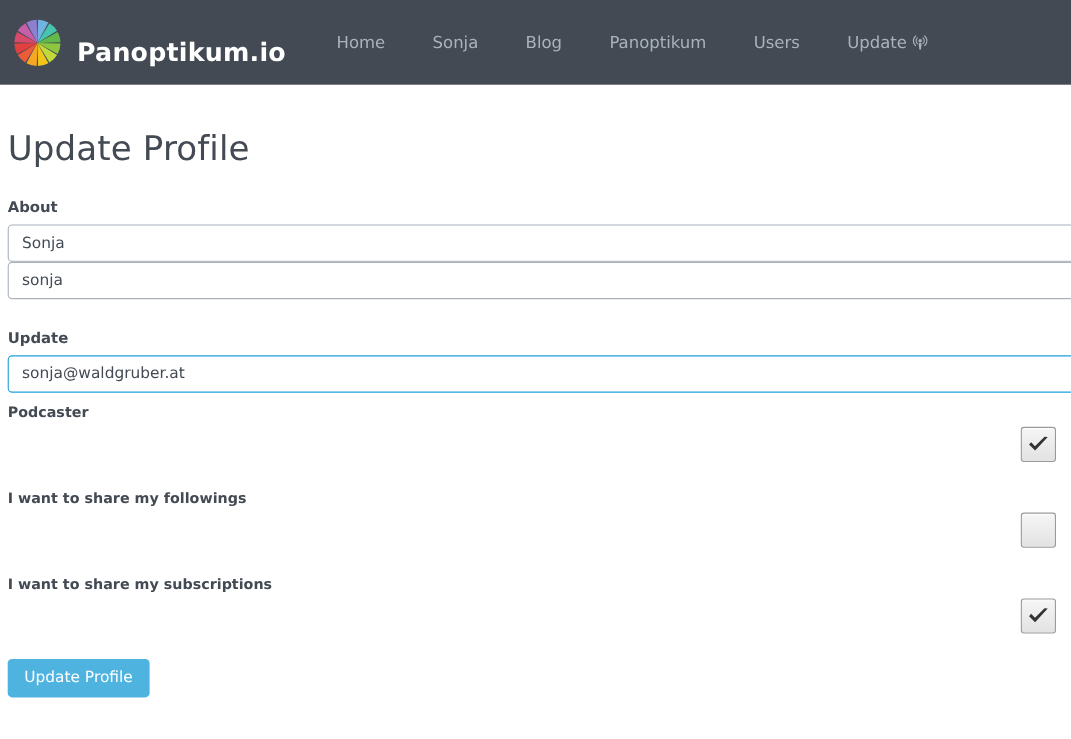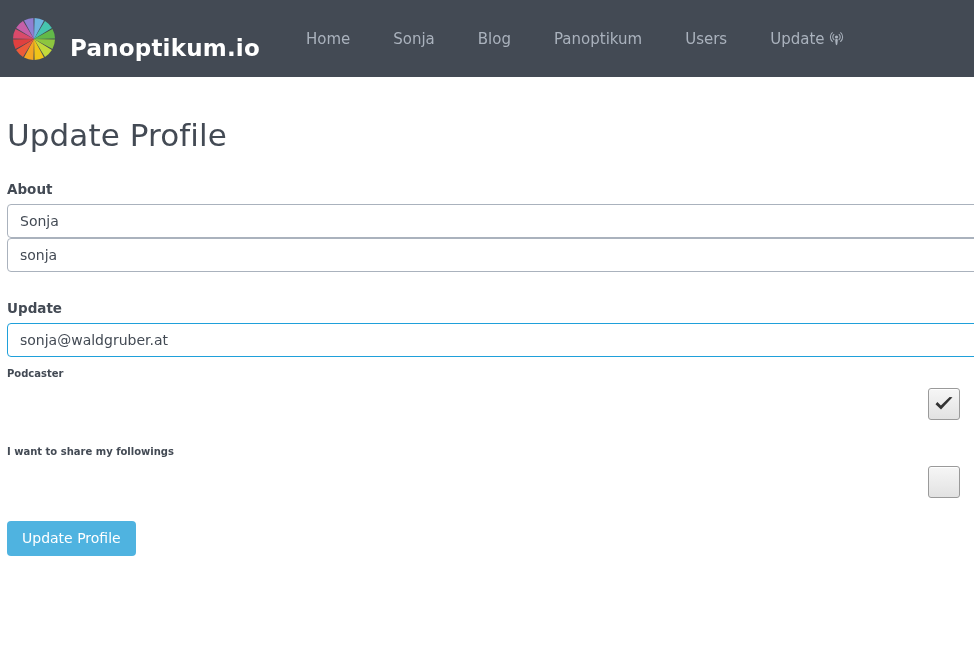--- a/index.html
+++ b/index.html
@@ -100,21 +100,21 @@
     border-color: #1fa0da;
     box-shadow: none;
   }
 
   
   .check-row {
     position: relative;
     height: 78px;
   }
   .check-label {
-    font-size: 10px;
+    font-size: 13px;
     font-weight: bold;
     color: #434a54;
     padding-top: 11px;
   }
   .checkbox {
     position: absolute;
     right: 14px;
     top: 31px;
     width: 32px;
     height: 32px;
@@ -226,16 +226,24 @@
         <path d="M3.5 12.2 L9 17.6 L20.5 5.2 L17.6 5.0 L8.9 13.6 L5.4 10.0 Z" fill="#333333"></path>
       </svg>
     </div>
   </div>
 
   <div class="check-row">
     <div class="check-label">I want to share my followings</div>
     <div class="checkbox"></div>
   </div>
 
+  <div class="check-row">
+    <div class="check-label">I want to share my subscriptions</div>
+    <div class="checkbox">
+      <svg width="24" height="24" viewBox="0 0 24 24" aria-hidden="true">
+        <path d="M3.5 12.2 L9 17.6 L20.5 5.2 L17.6 5.0 L8.9 13.6 L5.4 10.0 Z" fill="#333333"></path>
+      </svg>
+    </div>
+  </div>
 
   <button class="btn-primary" type="button">Update Profile</button>
 
 </div>
 
 </body></html>

